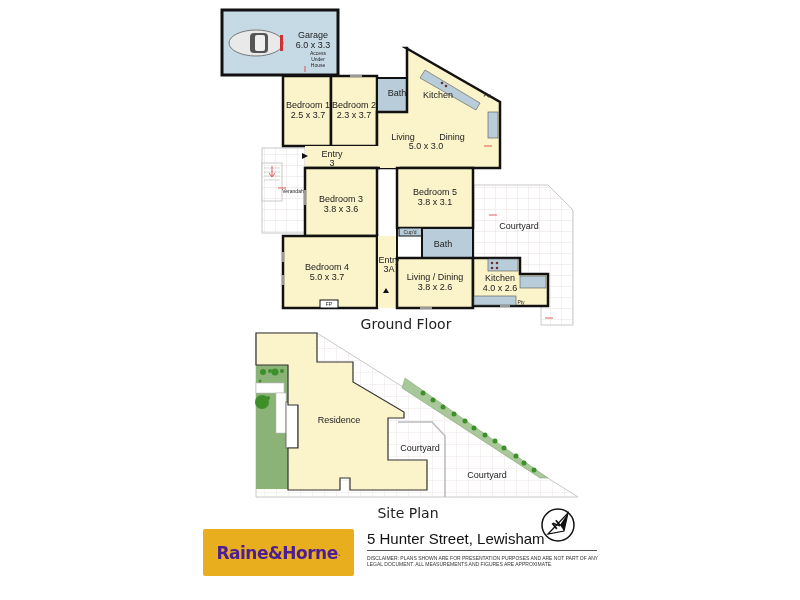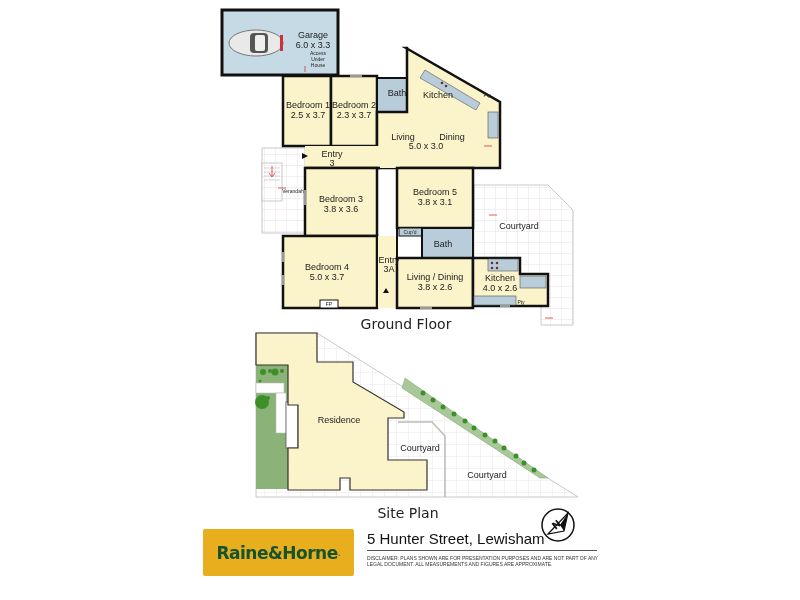--- a/index.html
+++ b/index.html
@@ -2,21 +2,21 @@
 <html><head>
 <meta charset="utf-8">
 <style>
   html, body { margin:0; padding:0; background:#ffffff; }
   body { width:800px; height:600px; position:relative; overflow:hidden; font-family:"Liberation Sans", sans-serif; }
   #plan { position:absolute; left:0; top:0; width:800px; height:600px; }
   .room-label { font-family:"Liberation Sans", sans-serif; font-size:9px; fill:#222; text-anchor:middle; }
   .small-label { font-family:"Liberation Sans", sans-serif; font-size:5px; fill:#222; text-anchor:middle; }
   .title-label { font-family:"DejaVu Sans", sans-serif; font-size:14px; fill:#222; text-anchor:middle; }
   .logo-box { position:absolute; left:203px; top:529px; width:151px; height:47px; background:#e9ae1e; border-radius:2px; display:flex; align-items:center; justify-content:center; }
-  .logo-text { font-family:"DejaVu Sans", sans-serif; font-weight:bold; font-size:17px; color:#14532d; letter-spacing:-0.5px; }
+  .logo-text { font-family:"DejaVu Sans", sans-serif; font-weight:bold; font-size:17px; color:#4c1d95; letter-spacing:-0.5px; }
   .logo-dot { color:#3b3a36; font-size:10px; }
   .address { position:absolute; left:367px; top:530px; font-family:"Liberation Sans", sans-serif; font-size:15px; color:#111; }
   .addr-rule { position:absolute; left:367px; top:550px; width:230px; height:1px; background:#555; }
   .disclaimer { position:absolute; left:367px; top:555px; width:235px; font-family:"Liberation Sans", sans-serif; font-size:5px; line-height:6px; color:#333; text-transform:uppercase; }
   .compass { position:absolute; left:540px; top:507px; width:36px; height:36px; }
 </style>
 </head>
 <body>
 
 <svg id="plan" viewBox="0 0 800 600" xmlns="http://www.w3.org/2000/svg">

